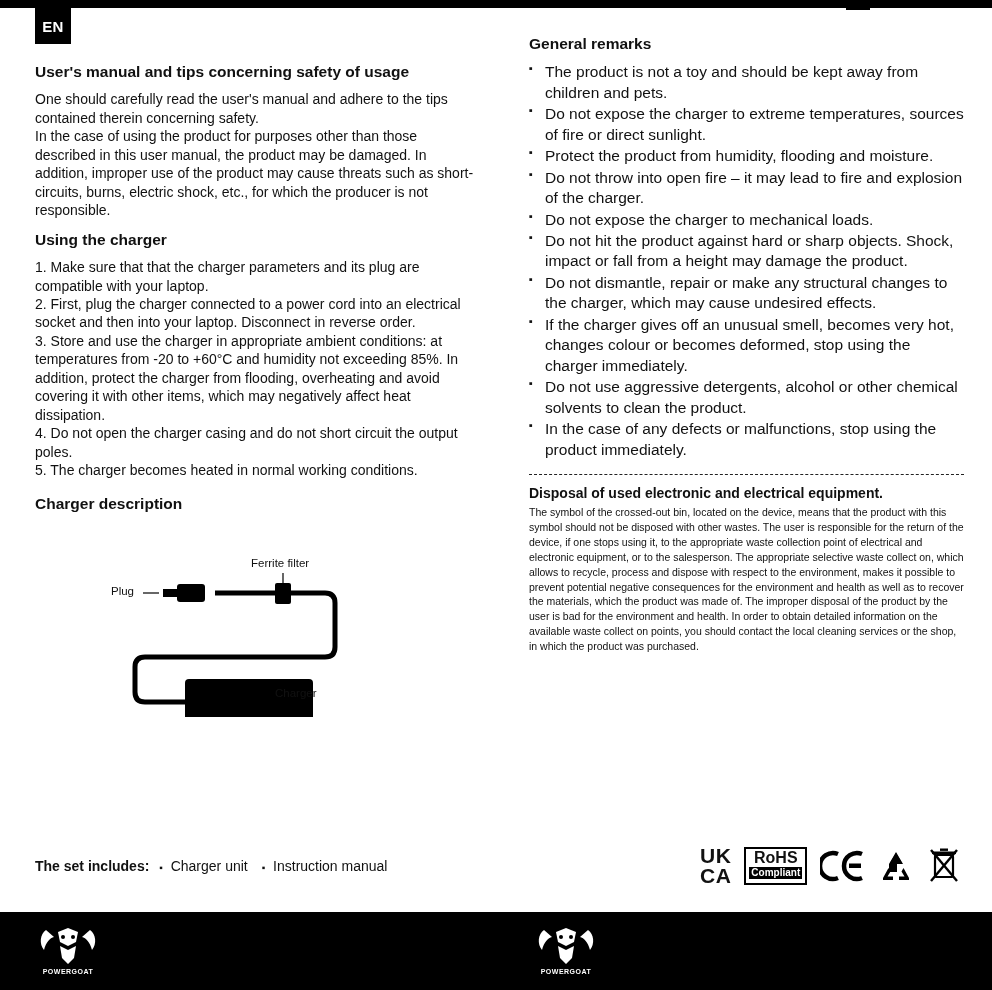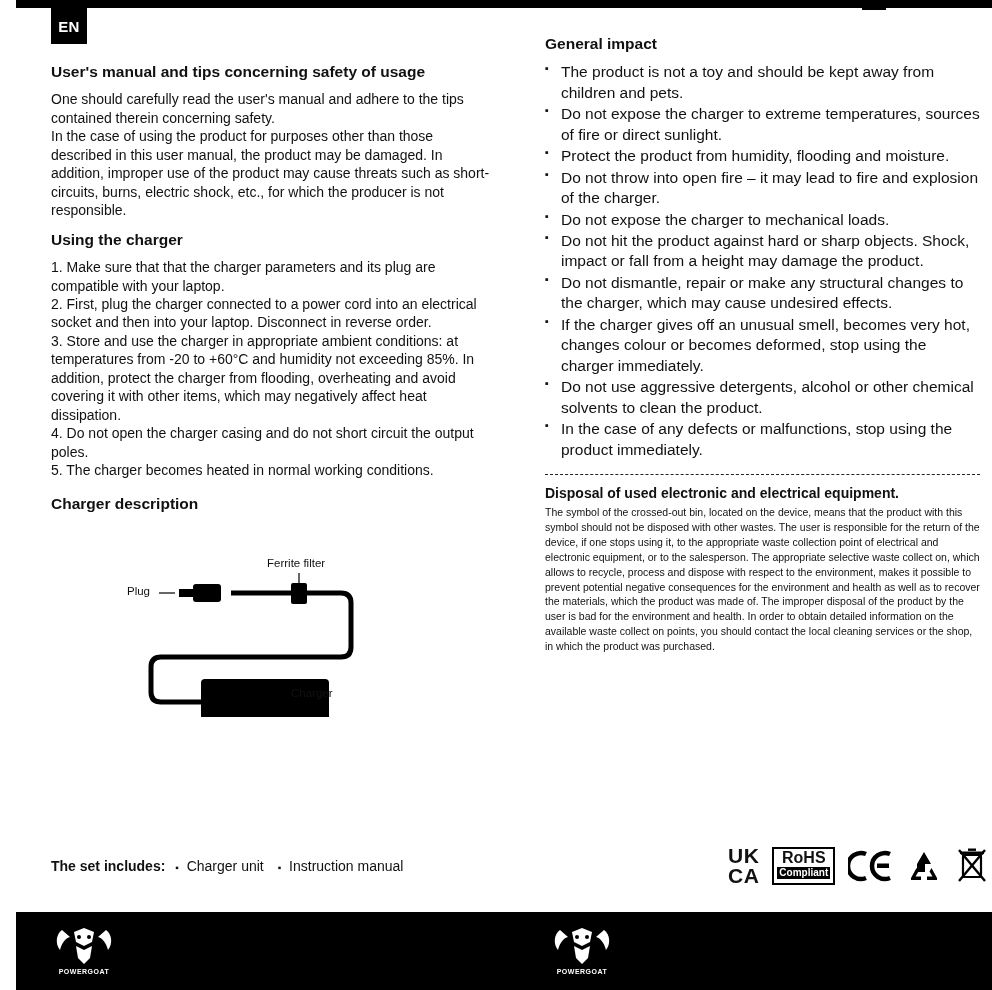--- a/index.html
+++ b/index.html
@@ -10,21 +10,21 @@
     width: 992px;
     height: 990px;
     background: #ffffff;
     font-family: "Liberation Sans", sans-serif;
     color: #111111;
     overflow: hidden;
     position: relative;
   }
   .page {
     position: absolute;
-    left: 16px; top: 0;
+    left: 0; top: 0;
     width: 870px;
     height: 990px;
   }
   
   .bar-top {
     position: absolute;
     left: 0; top: 0;
     width: 992px; height: 8px;
     background: #000;
   }
@@ -141,21 +141,20 @@
     top: 846px;
     display: flex;
     align-items: center;
     gap: 13px;
   }
   .ukca {
     font-size: 21px;
     font-weight: bold;
     line-height: 0.95;
     letter-spacing: 0.5px;
-    margin-left: 12px;
   }
   .rohs-box {
     border: 2px solid #000;
     text-align: center;
     padding: 1px 3px 4px 3px;
     line-height: 1.0;
   }
   .rohs-top { font-size: 16px; font-weight: bold; }
   .rohs-bot {
     font-size: 10px;
@@ -244,21 +243,21 @@
 
   <div class="set-includes">
     <span class="st">The set includes:</span>
     <span class="bullet">▪</span>
     <span class="item">Charger unit</span>
     <span class="bullet">▪</span>
     <span class="item">Instruction manual</span>
   </div>
 
   <div class="col-right">
-    <h2 class="section">General impact</h2>
+    <h2 class="section">General remarks</h2>
 
     <ul class="remarks">
       <li>The product is not a toy and should be kept away from children and pets.</li>
       <li>Do not expose the charger to extreme temperatures, sources of fire or direct sunlight.</li>
       <li>Protect the product from humidity, flooding and moisture.</li>
       <li>Do not throw into open fire – it may lead to fire and explosion of the charger.</li>
       <li>Do not expose the charger to mechanical loads.</li>
       <li>Do not hit the product against hard or sharp objects. Shock, impact or fall from a height may damage the product.</li>
       <li>Do not dismantle, repair or make any structural changes to the charger, which may cause undesired effects.</li>
       <li>If the charger gives off an unusual smell, becomes very hot, changes colour or becomes deformed, stop using the charger immediately.</li>

